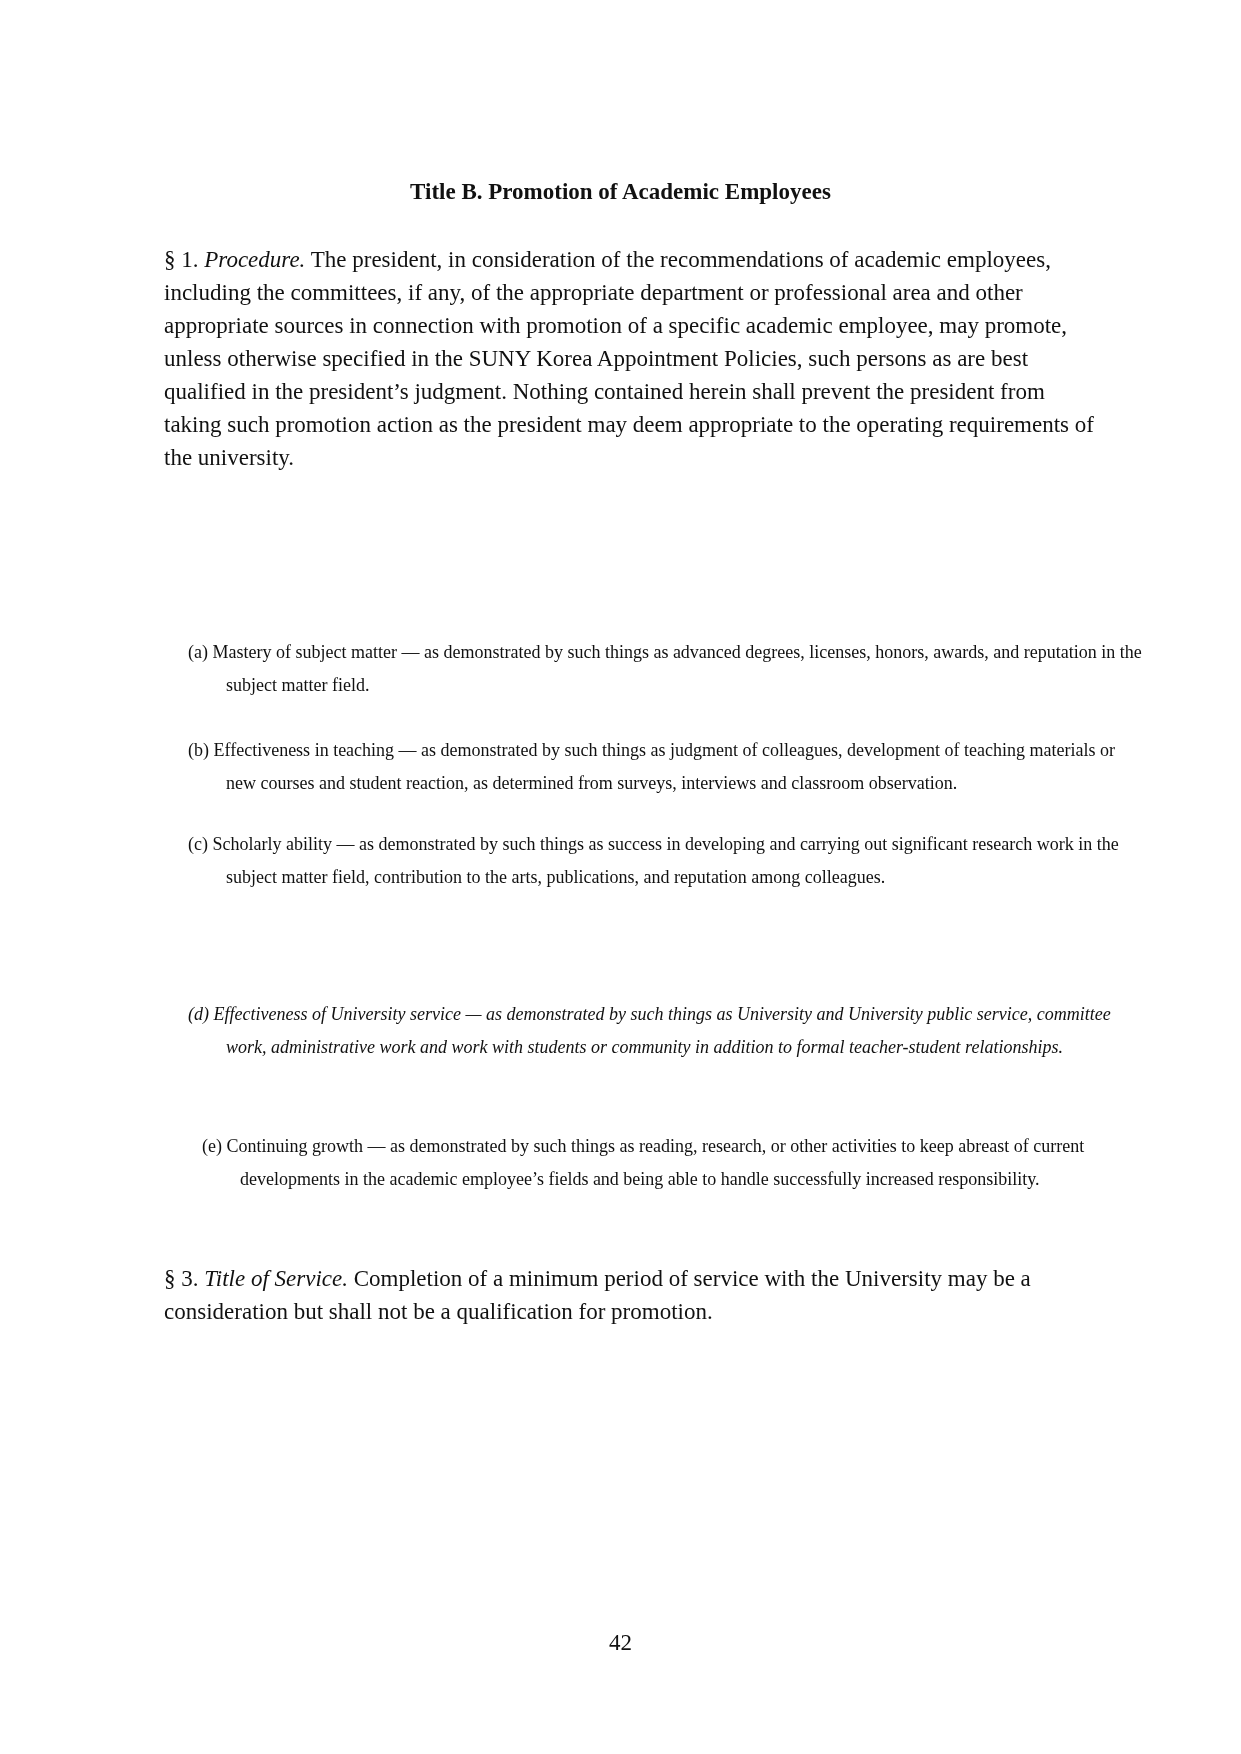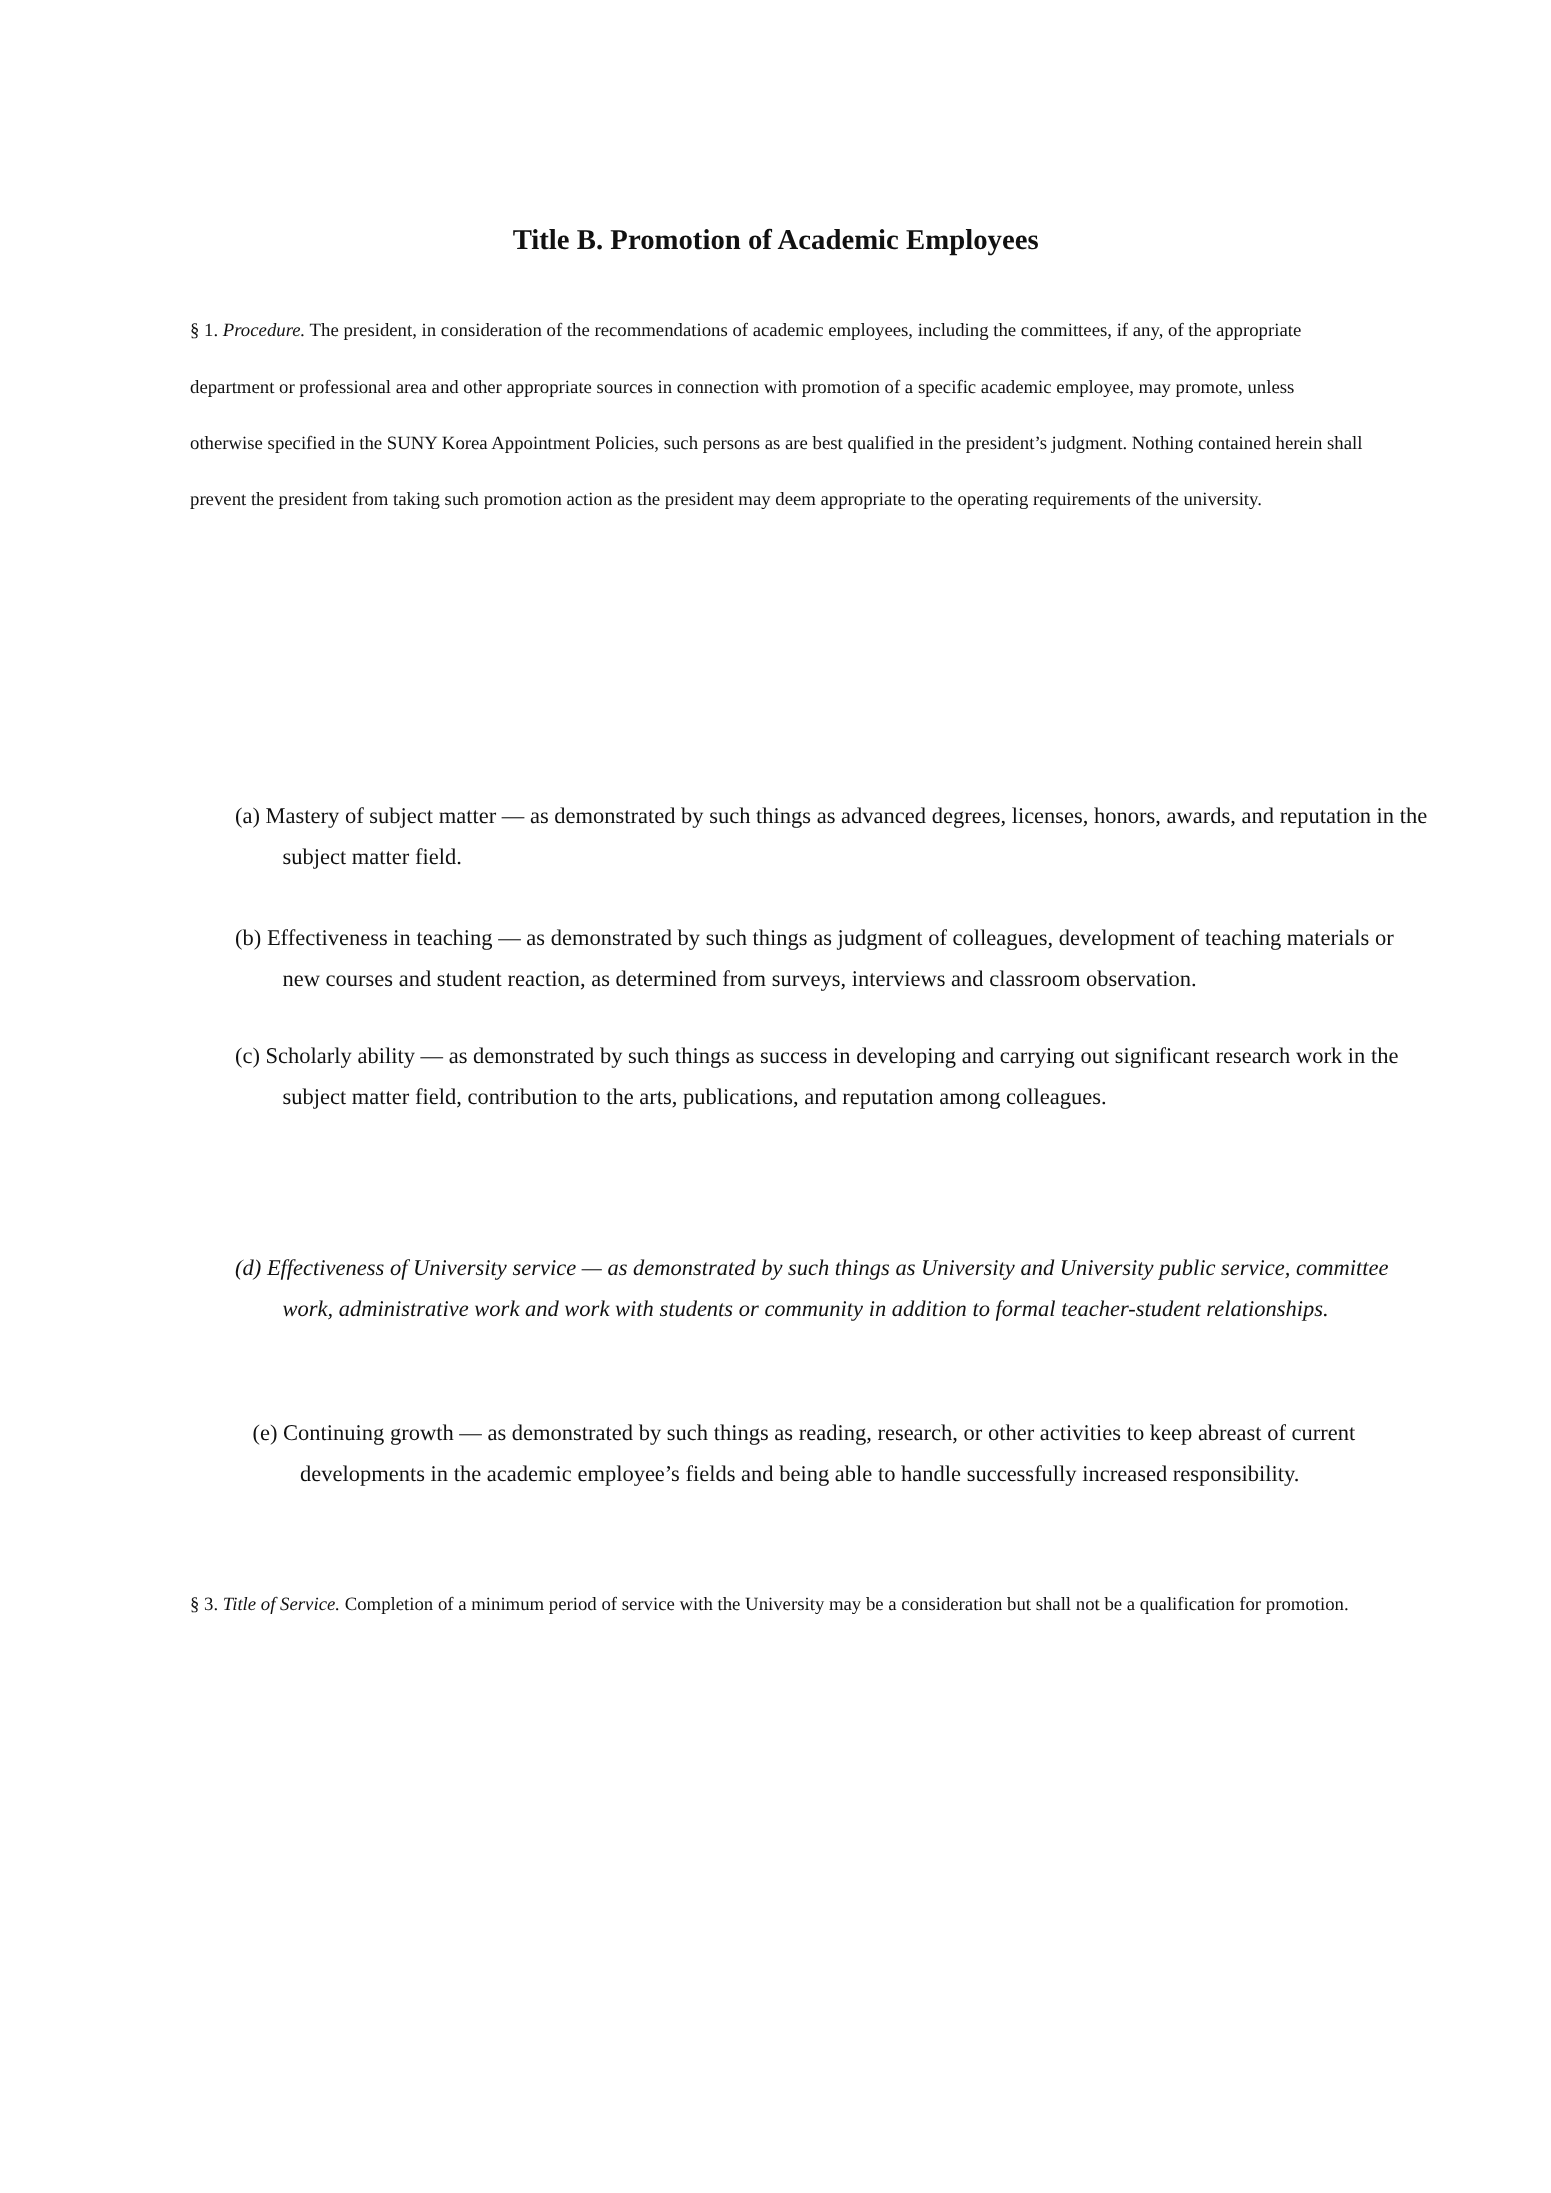--- a/index.html
+++ b/index.html
@@ -1,21 +1,21 @@
 <!DOCTYPE html>
 <html><head>
 <meta charset="utf-8">
 <style>
   html, body { margin:0; padding:0; background:#ffffff; }
   body { width:1241px; height:1754px; position:relative; overflow:hidden;
          font-family:"Liberation Serif", "DejaVu Serif", serif; color:#111; }
   .page { position:absolute; left:0; top:0; width:1241px; height:1366px; }
   .title { position:absolute; top:178px; left:0; width:1241px; text-align:center;
            font-weight:bold; font-size:23px; line-height:28px; }
-  .para { position:absolute; left:152px; width:940px; font-size:15px; line-height:45px; margin:0; }
+  .para { position:absolute; left:164px; width:940px; font-size:23px; line-height:33px; margin:0; }
   .para i { font-style:italic; }
   .item { position:absolute; left:188px; width:920px; font-size:18px; line-height:33px;
           padding-left:38px; text-indent:-38px; margin:0; }
   .pagenum { position:absolute; top:1630px; left:0; width:1241px; text-align:center; font-size:23px; }
 </style>
 </head>
 <body>
 
 <div class="page">
   <div class="title">Title B. Promotion of Academic Employees</div>
@@ -47,13 +47,14 @@
     <span>(e)</span>
     <span>Continuing growth — as demonstrated by such things as reading, research, or other activities to keep abreast of current developments in the academic employee’s fields and being able to handle successfully increased responsibility.</span>
   </p>
 
   <p class="para" style="top:1262px;">
     <span>§ 3.</span>
     <i>Title of Service.</i>
     <span>Completion of a minimum period of service with the University may be a consideration but shall not be a qualification for promotion.</span>
   </p>
 
+  <div class="pagenum">42</div>
 </div>
 
 </body></html>

